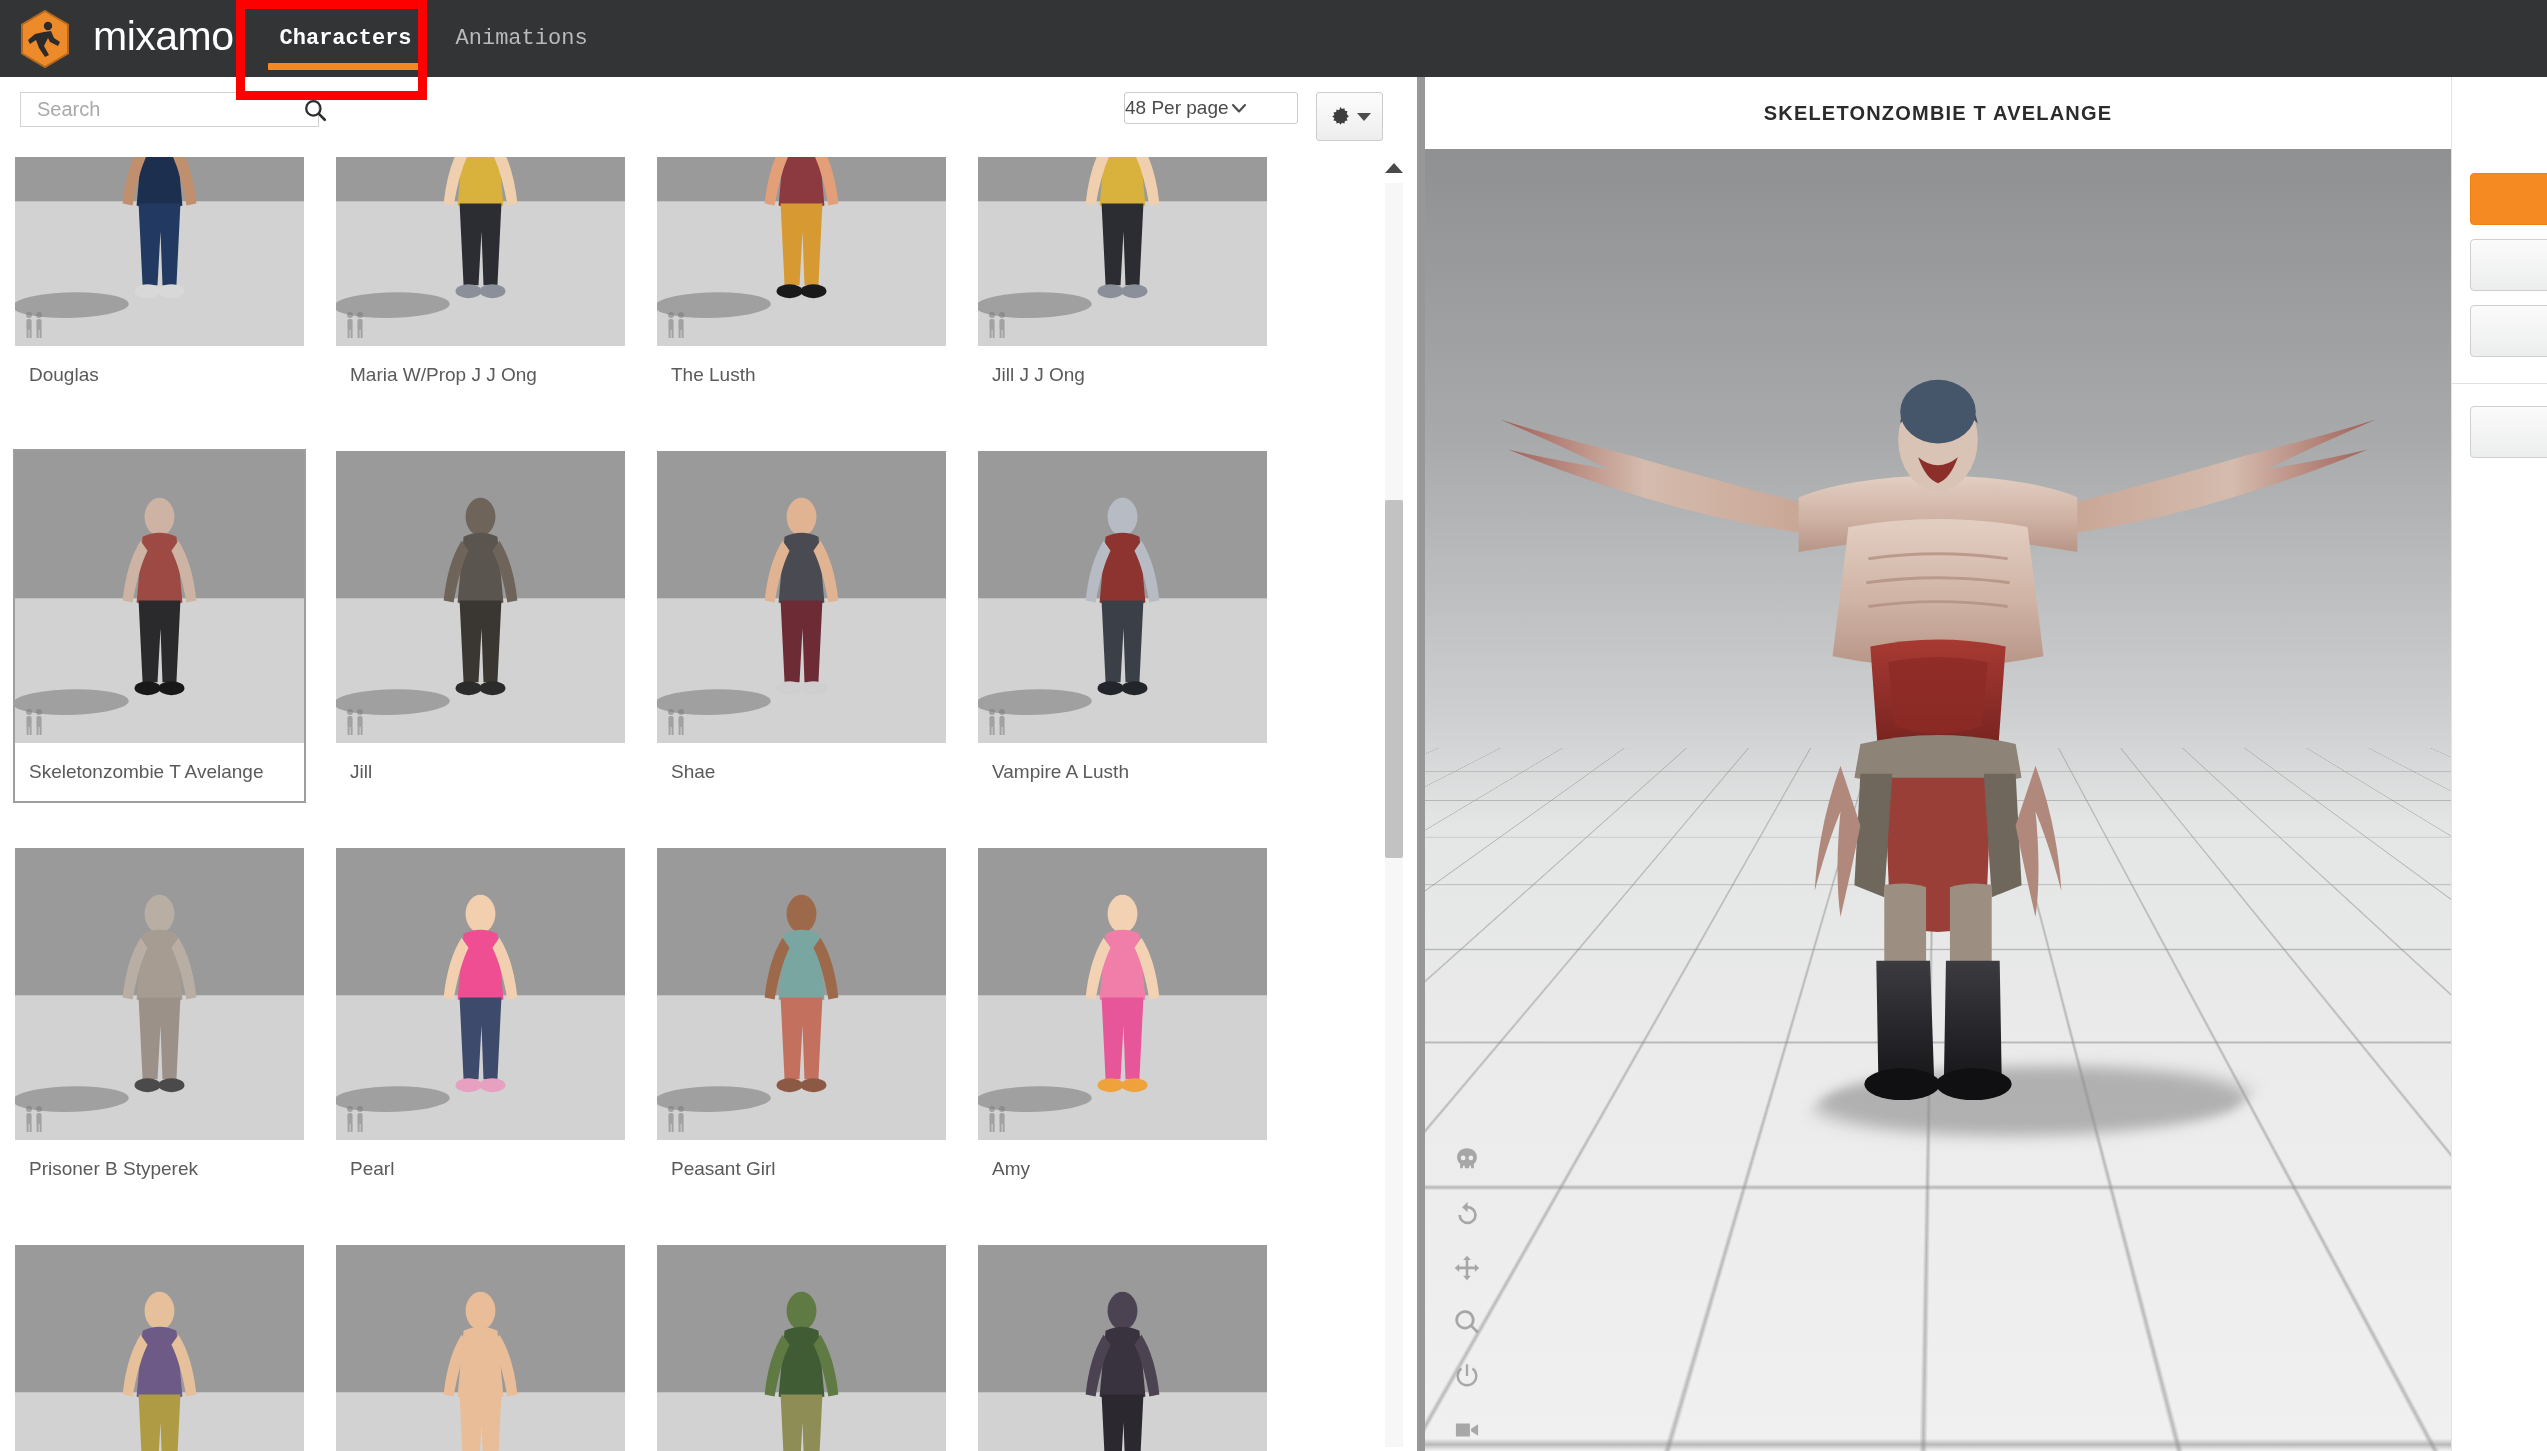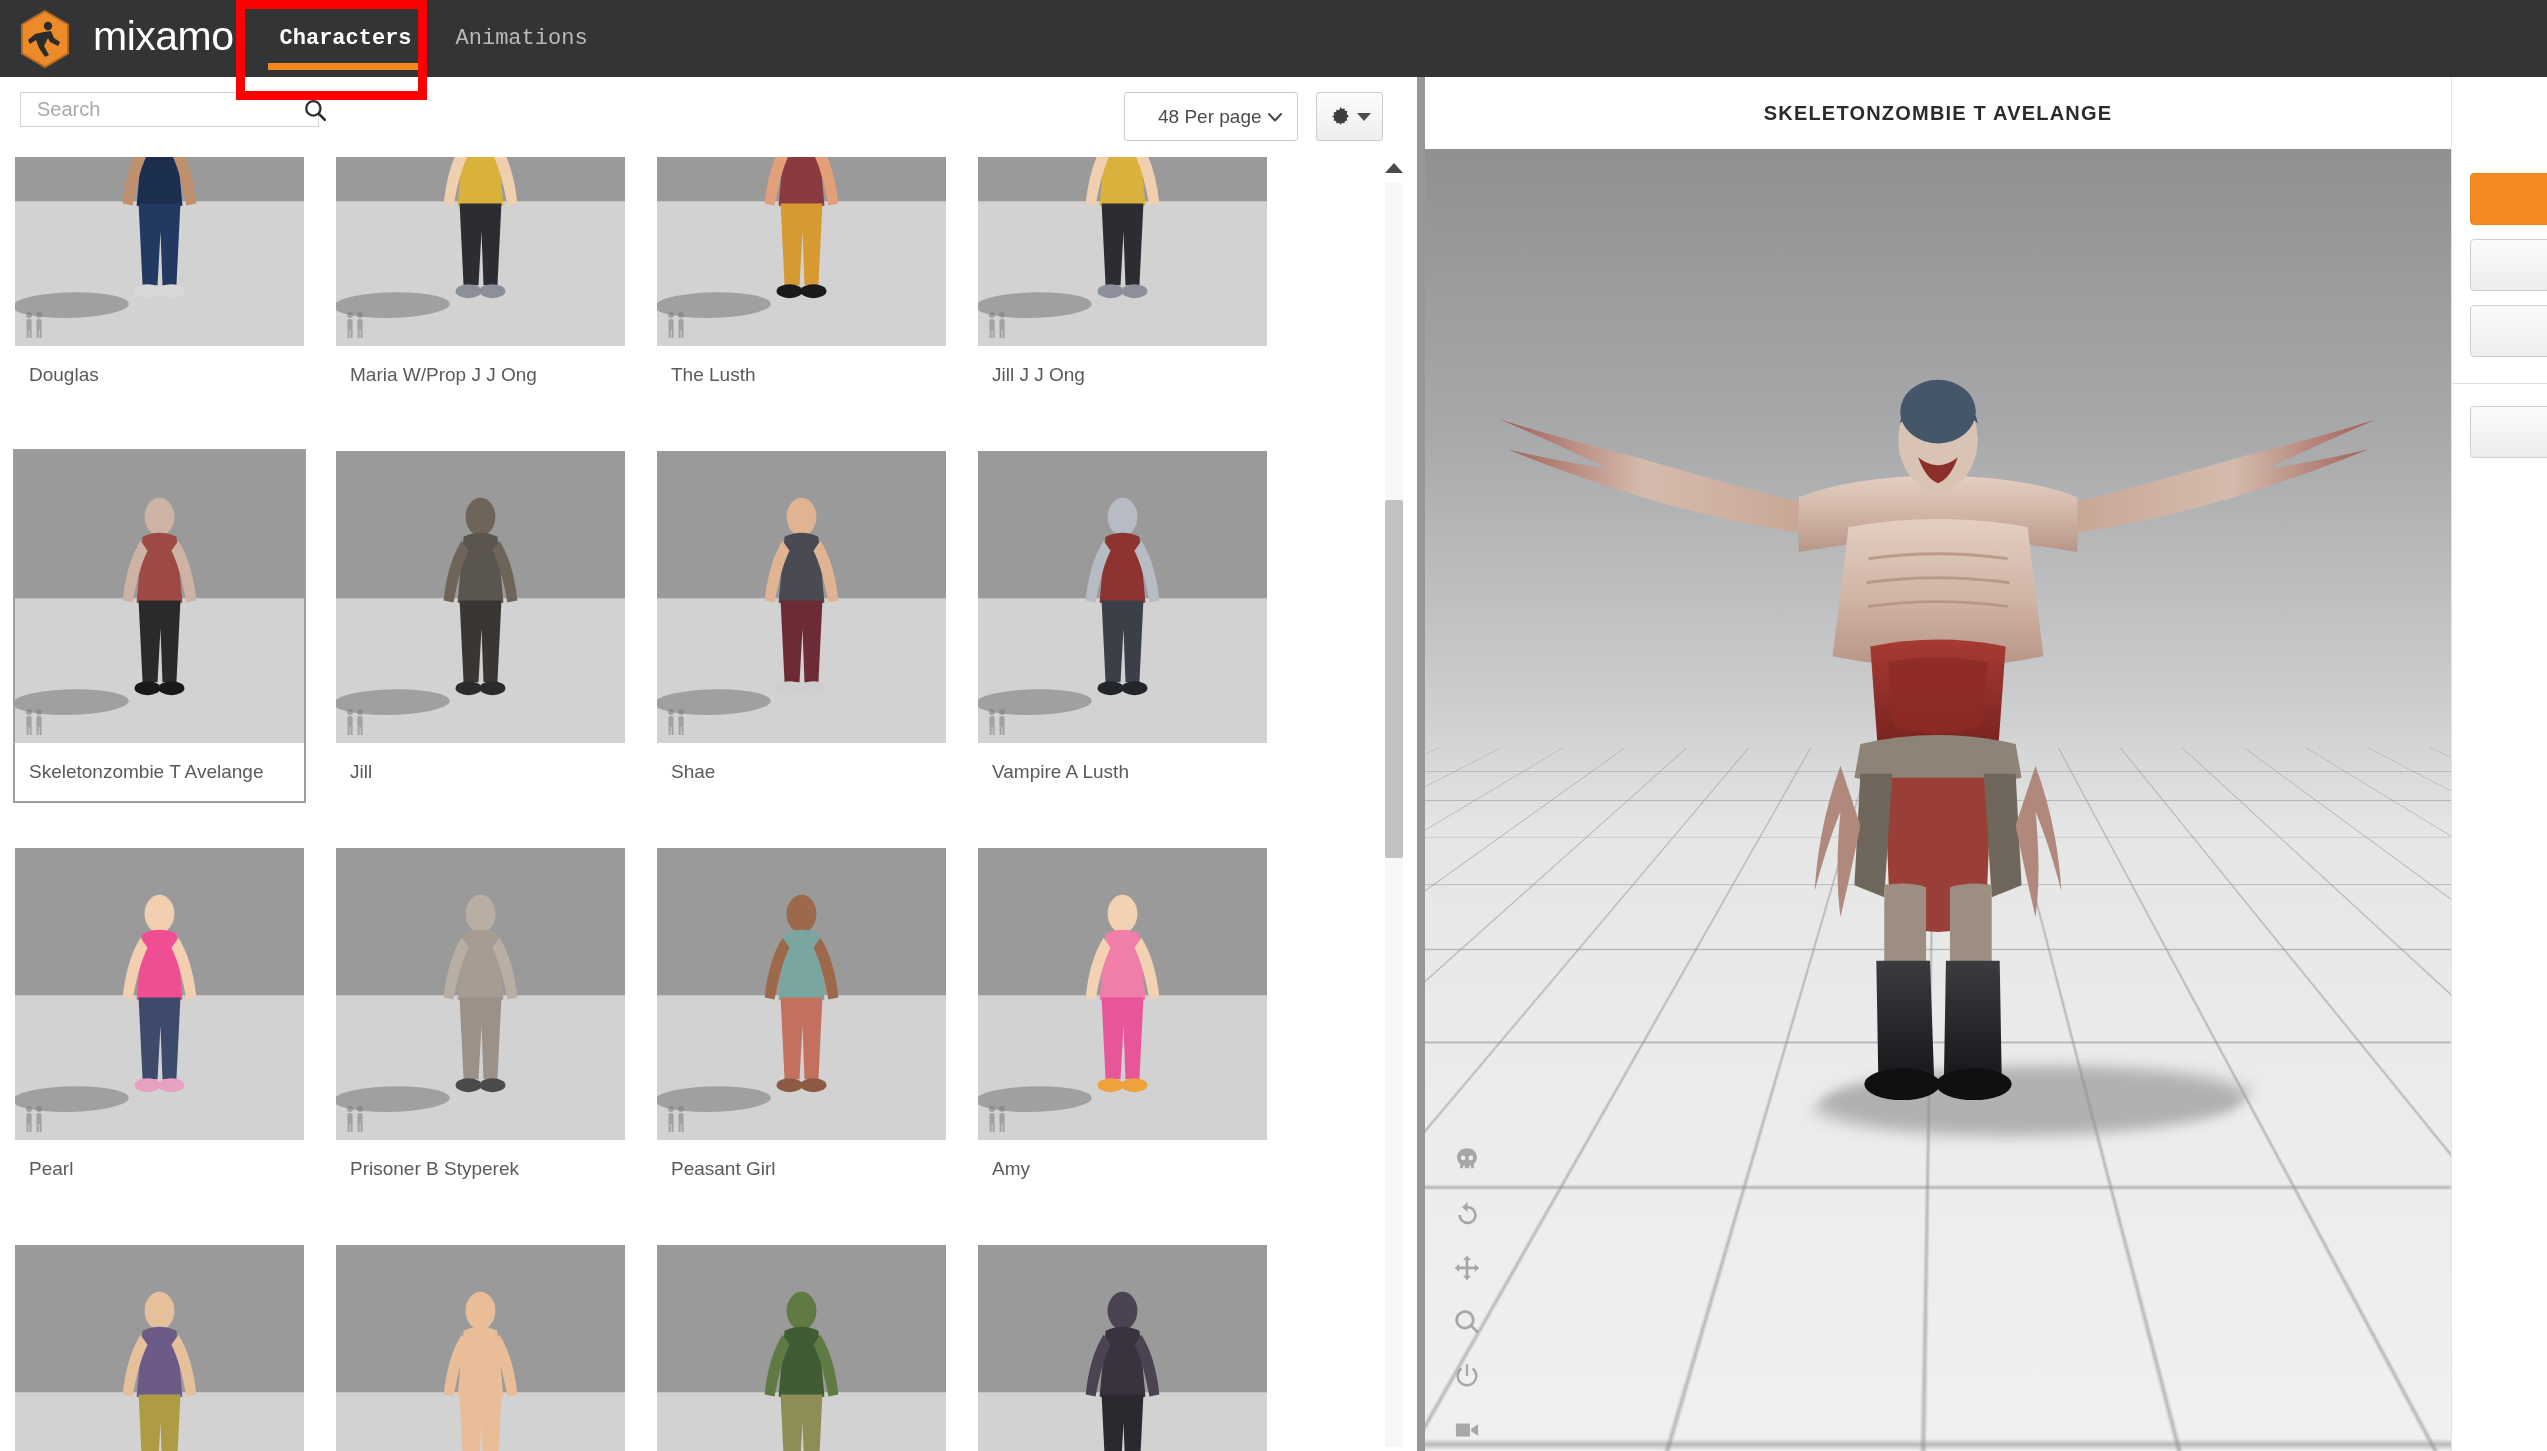--- a/index.html
+++ b/index.html
@@ -73,25 +73,25 @@
     flex: 1; border: none; outline: none;
     font-size: 20px; color: #444;
     font-family: "Liberation Sans", sans-serif;
     background: transparent;
   }
   .search-input::placeholder { color: #a9a9a9; }
   .search-icon { width: 26px; height: 26px; flex: 0 0 auto; }
 
   .perpage {
     position: absolute; right: 119px; top: 15px;
-    width: 174px; height: 49px;
+    width: 174px; height: 32px;
     border: 1px solid #cccccc; background: #fff;
     border-radius: 3px;
-    display: flex; align-items: center; justify-content: space-between;
-    padding: 0 12px 0 33px;
+    display: flex; align-items: center; justify-content: flex-start;
+    padding: 0 12px 0 0;
     font-size: 19px; color: #4b4b4b; cursor: pointer;
   }
   .caret-svg { width: 20px; height: 20px; }
 
   .gear-btn {
     position: absolute; right: 34px; top: 15px;
     width: 67px; height: 49px;
     border: 1px solid #cccccc; border-radius: 3px;
     background: linear-gradient(#fdfdfd,#ededed);
     display: flex; align-items: center; justify-content: center;
@@ -558,20 +558,51 @@
        </div>
           <div class="card-label">Vampire A Lusth</div>
         </div>
         <div class="card">
           <div class="thumb">
          
     <svg width="289" height="292" viewBox="0 0 290 293">
       <rect x="0" y="0" width="290" height="148" fill="#9a9a9a"></rect>
       <rect x="0" y="148" width="290" height="145" fill="#d2d2d2"></rect>
       <ellipse cx="168" cy="252" rx="58" ry="13" fill="rgba(80,80,80,.38)" transform="skewX(-24)"></ellipse>
+      <ellipse cx="145" cy="66" rx="15" ry="19" fill="#b9aea3"></ellipse>
+      <path d="M128 86 Q145 78 162 86 L168 152 Q145 160 122 152 Z" fill="#a79c91"></path>
+      <path d="M126 90 Q112 112 108 150 L118 152 Q124 118 133 100 Z" fill="#b9aea3"></path>
+      <path d="M164 90 Q178 112 182 150 L172 152 Q166 118 157 100 Z" fill="#b9aea3"></path>
+      <path d="M124 150 L166 150 L162 232 L148 232 L146 178 L143 232 L128 232 Z" fill="#9c9188"></path>
+      <ellipse cx="133" cy="238" rx="13" ry="7" fill="#4a4a4a"></ellipse>
+      <ellipse cx="157" cy="238" rx="13" ry="7" fill="#4a4a4a"></ellipse>
+    </svg>
+         
+    <svg class="scale-icon" viewBox="0 0 22 30">
+      <g fill="#7c7c7c">
+        <circle cx="6" cy="5" r="3"></circle>
+                <rect x="3.4" y="9" width="5.2" height="11" rx="2"></rect>
+        <rect x="3.6" y="19" width="2" height="9"></rect>
+                <rect x="6.6" y="19" width="2" height="9"></rect>
+        <circle cx="16" cy="5" r="3"></circle>
+                <rect x="13.4" y="9" width="5.2" height="11" rx="2"></rect>
+        <rect x="13.6" y="19" width="2" height="9"></rect>
+                <rect x="16.6" y="19" width="2" height="9"></rect>
+      </g>
+    </svg>
+       </div>
+          <div class="card-label">Prisoner B Styperek</div>
+        </div>
+        <div class="card">
+          <div class="thumb">
+         
+    <svg width="289" height="292" viewBox="0 0 290 293">
+      <rect x="0" y="0" width="290" height="148" fill="#9a9a9a"></rect>
+      <rect x="0" y="148" width="290" height="145" fill="#d2d2d2"></rect>
+      <ellipse cx="168" cy="252" rx="58" ry="13" fill="rgba(80,80,80,.38)" transform="skewX(-24)"></ellipse>
       <ellipse cx="145" cy="66" rx="15" ry="19" fill="#f2cfae"></ellipse>
       <path d="M128 86 Q145 78 162 86 L168 152 Q145 160 122 152 Z" fill="#ef4e93"></path>
       <path d="M126 90 Q112 112 108 150 L118 152 Q124 118 133 100 Z" fill="#f2cfae"></path>
       <path d="M164 90 Q178 112 182 150 L172 152 Q166 118 157 100 Z" fill="#f2cfae"></path>
       <path d="M124 150 L166 150 L162 232 L148 232 L146 178 L143 232 L128 232 Z" fill="#3d4a6b"></path>
       <ellipse cx="133" cy="238" rx="13" ry="7" fill="#e7a0bf"></ellipse>
       <ellipse cx="157" cy="238" rx="13" ry="7" fill="#e7a0bf"></ellipse>
     </svg>
          
     <svg class="scale-icon" viewBox="0 0 22 30">
@@ -581,51 +612,20 @@
         <rect x="3.6" y="19" width="2" height="9"></rect>
                 <rect x="6.6" y="19" width="2" height="9"></rect>
         <circle cx="16" cy="5" r="3"></circle>
                 <rect x="13.4" y="9" width="5.2" height="11" rx="2"></rect>
         <rect x="13.6" y="19" width="2" height="9"></rect>
                 <rect x="16.6" y="19" width="2" height="9"></rect>
       </g>
     </svg>
        </div>
           <div class="card-label">Pearl</div>
-        </div>
-        <div class="card">
-          <div class="thumb">
-         
-    <svg width="289" height="292" viewBox="0 0 290 293">
-      <rect x="0" y="0" width="290" height="148" fill="#9a9a9a"></rect>
-      <rect x="0" y="148" width="290" height="145" fill="#d2d2d2"></rect>
-      <ellipse cx="168" cy="252" rx="58" ry="13" fill="rgba(80,80,80,.38)" transform="skewX(-24)"></ellipse>
-      <ellipse cx="145" cy="66" rx="15" ry="19" fill="#b9aea3"></ellipse>
-      <path d="M128 86 Q145 78 162 86 L168 152 Q145 160 122 152 Z" fill="#a79c91"></path>
-      <path d="M126 90 Q112 112 108 150 L118 152 Q124 118 133 100 Z" fill="#b9aea3"></path>
-      <path d="M164 90 Q178 112 182 150 L172 152 Q166 118 157 100 Z" fill="#b9aea3"></path>
-      <path d="M124 150 L166 150 L162 232 L148 232 L146 178 L143 232 L128 232 Z" fill="#9c9188"></path>
-      <ellipse cx="133" cy="238" rx="13" ry="7" fill="#4a4a4a"></ellipse>
-      <ellipse cx="157" cy="238" rx="13" ry="7" fill="#4a4a4a"></ellipse>
-    </svg>
-         
-    <svg class="scale-icon" viewBox="0 0 22 30">
-      <g fill="#7c7c7c">
-        <circle cx="6" cy="5" r="3"></circle>
-                <rect x="3.4" y="9" width="5.2" height="11" rx="2"></rect>
-        <rect x="3.6" y="19" width="2" height="9"></rect>
-                <rect x="6.6" y="19" width="2" height="9"></rect>
-        <circle cx="16" cy="5" r="3"></circle>
-                <rect x="13.4" y="9" width="5.2" height="11" rx="2"></rect>
-        <rect x="13.6" y="19" width="2" height="9"></rect>
-                <rect x="16.6" y="19" width="2" height="9"></rect>
-      </g>
-    </svg>
-       </div>
-          <div class="card-label">Prisoner B Styperek</div>
         </div>
         <div class="card">
           <div class="thumb">
          
     <svg width="289" height="292" viewBox="0 0 290 293">
       <rect x="0" y="0" width="290" height="148" fill="#9a9a9a"></rect>
       <rect x="0" y="148" width="290" height="145" fill="#d2d2d2"></rect>
       <ellipse cx="168" cy="252" rx="58" ry="13" fill="rgba(80,80,80,.38)" transform="skewX(-24)"></ellipse>
       <ellipse cx="145" cy="66" rx="15" ry="19" fill="#9c6a4a"></ellipse>
       <path d="M128 86 Q145 78 162 86 L168 152 Q145 160 122 152 Z" fill="#7aa6a2"></path>

